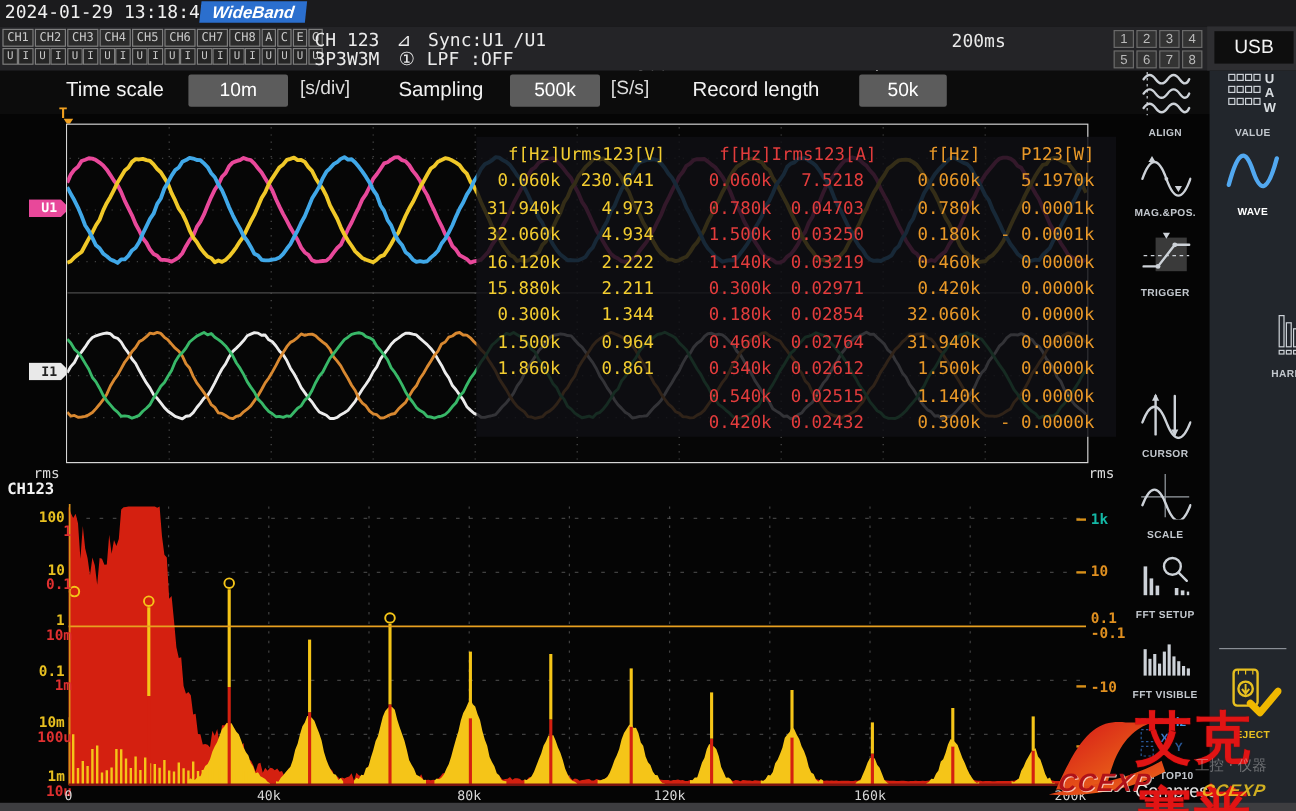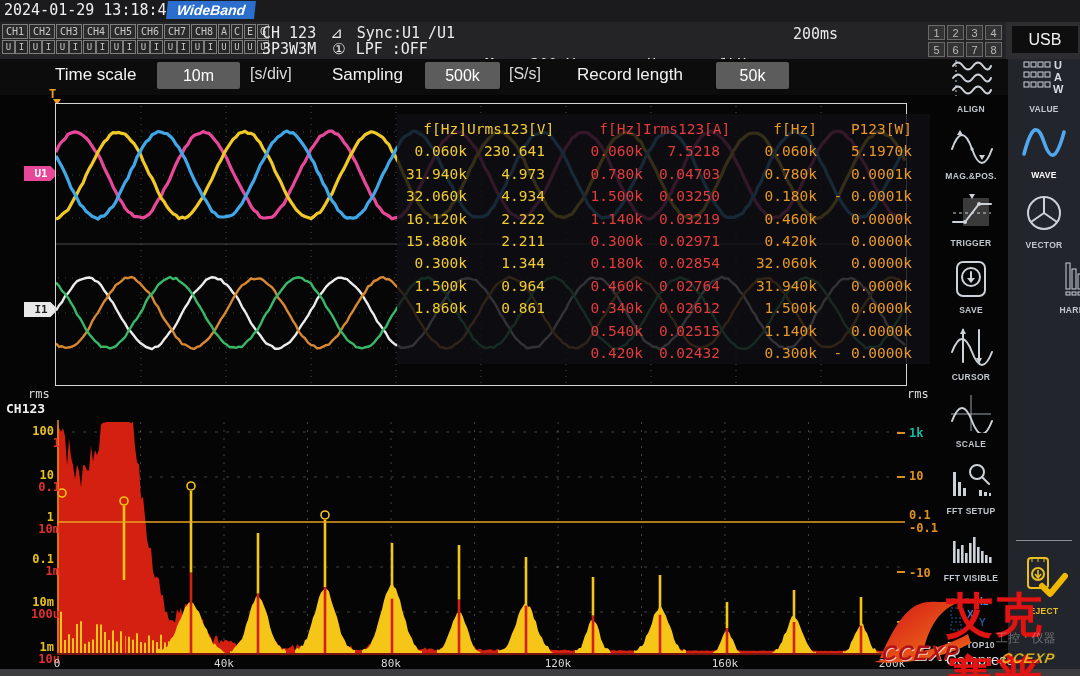--- a/index.html
+++ b/index.html
@@ -549,29 +549,20 @@
       <span><svg width="44" height="40">
           <rect x="14" y="6" width="26" height="28" fill="#3a3a3a"></rect>
           <path d="M4 30 H16 L30 12 H42" stroke="#cdd2d8" fill="none" stroke-width="2" stroke-linecap="round"></path>
           <line x1="4" y1="21" x2="42" y2="21" stroke="#cdd2d8" stroke-dasharray="3 3"></line>
           <circle cx="16" cy="30" r="2" fill="#cdd2d8"></circle>
           <circle cx="30" cy="12" r="2" fill="#cdd2d8"></circle>
           <path d="M20 2 l3 5 3-5z" fill="#cdd2d8"></path>
         </svg></span>
       <span class="sblabel">TRIGGER</span>
     </div>
-    <div class="sbitem" style="left: 933px; top: 259px; width: 76px;">
-      <span><svg width="44" height="40">
-          <rect x="8" y="3" width="28" height="34" rx="6" stroke="#cdd2d8" fill="none" stroke-width="2" stroke-linecap="round"></rect>
-          <circle cx="22" cy="18" r="9" stroke="#cdd2d8" fill="none" stroke-width="2" stroke-linecap="round"></circle>
-          <line x1="22" y1="13" x2="22" y2="22" stroke="#cdd2d8" fill="none" stroke-width="2" stroke-linecap="round"></line>
-          <path d="M18 19 l4 5 4-5z" fill="#cdd2d8"></path>
-        </svg></span>
-      <span class="sblabel">SAVE</span>
-    </div>
     <div class="sbitem" style="left: 933px; top: 326px; width: 76px;">
       <span><svg width="44" height="40">
           <path d="M3 26 Q13 0 23 26 T43 26" stroke="#cdd2d8" fill="none" stroke-width="2" stroke-linecap="round"></path>
           <line x1="14" y1="4" x2="14" y2="36" stroke="#cdd2d8" fill="none" stroke-width="2" stroke-linecap="round"></line>
           <path d="M11 8 l3-6 3 6z" fill="#cdd2d8"></path>
           <line x1="30" y1="4" x2="30" y2="36" stroke="#cdd2d8" fill="none" stroke-width="2" stroke-linecap="round"></line>
           <path d="M27 32 l3 6 3-6z" fill="#cdd2d8"></path>
         </svg></span>
       <span class="sblabel">CURSOR</span>
     </div>
@@ -641,27 +632,20 @@
           <text x="31" y="35" fill="#d8dce0" font-size="11" font-weight="bold" font-family="Liberation Sans">W</text>
         </svg></span>
       <span class="sblabel" style="">VALUE</span>
     </div>
     <div class="sbitem" style="left: 1008px; top: 122px; width: 72px;">
       <span><svg width="48" height="42">
           <path d="M4 32 C12 2 18 2 24 20 S36 40 44 10" stroke="#52a8f0" stroke-width="3.6" fill="none" stroke-linecap="round"></path>
         </svg></span>
       <span class="sblabel" style="color:#fff">WAVE</span>
     </div>
-    <div class="sbitem" style="left: 1008px; top: 192px; width: 72px;">
-      <span><svg width="44" height="42">
-          <circle cx="22" cy="21" r="16" stroke="#cdd2d8" fill="none" stroke-width="2" stroke-linecap="round"></circle>
-          <path d="M22 21 L22 6 M22 21 L9 30 M22 21 L35 30" stroke="#cdd2d8" fill="none" stroke-width="2" stroke-linecap="round"></path>
-        </svg></span>
-      <span class="sblabel" style="">VECTOR</span>
-    </div>
     <div class="sbitem" style="left: 1008px; top: 259px; width: 72px; padding-left: 40px;">
       <span><svg width="44" height="40">
           <rect x="4" y="4" width="4" height="26" fill="none" stroke="#cdd2d8"></rect>
           <rect x="10" y="10" width="4" height="20" fill="none" stroke="#cdd2d8"></rect>
           <rect x="16" y="15" width="4" height="15" fill="none" stroke="#cdd2d8"></rect>
           <rect x="22" y="19" width="4" height="11" fill="none" stroke="#cdd2d8"></rect>
           <rect x="28" y="22" width="4" height="8" fill="none" stroke="#cdd2d8"></rect>
           <rect x="34" y="24" width="4" height="6" fill="none" stroke="#cdd2d8"></rect>
           <rect x="4" y="33" width="4" height="3" fill="none" stroke="#cdd2d8"></rect>
           <rect x="10" y="33" width="4" height="3" fill="none" stroke="#cdd2d8"></rect>

